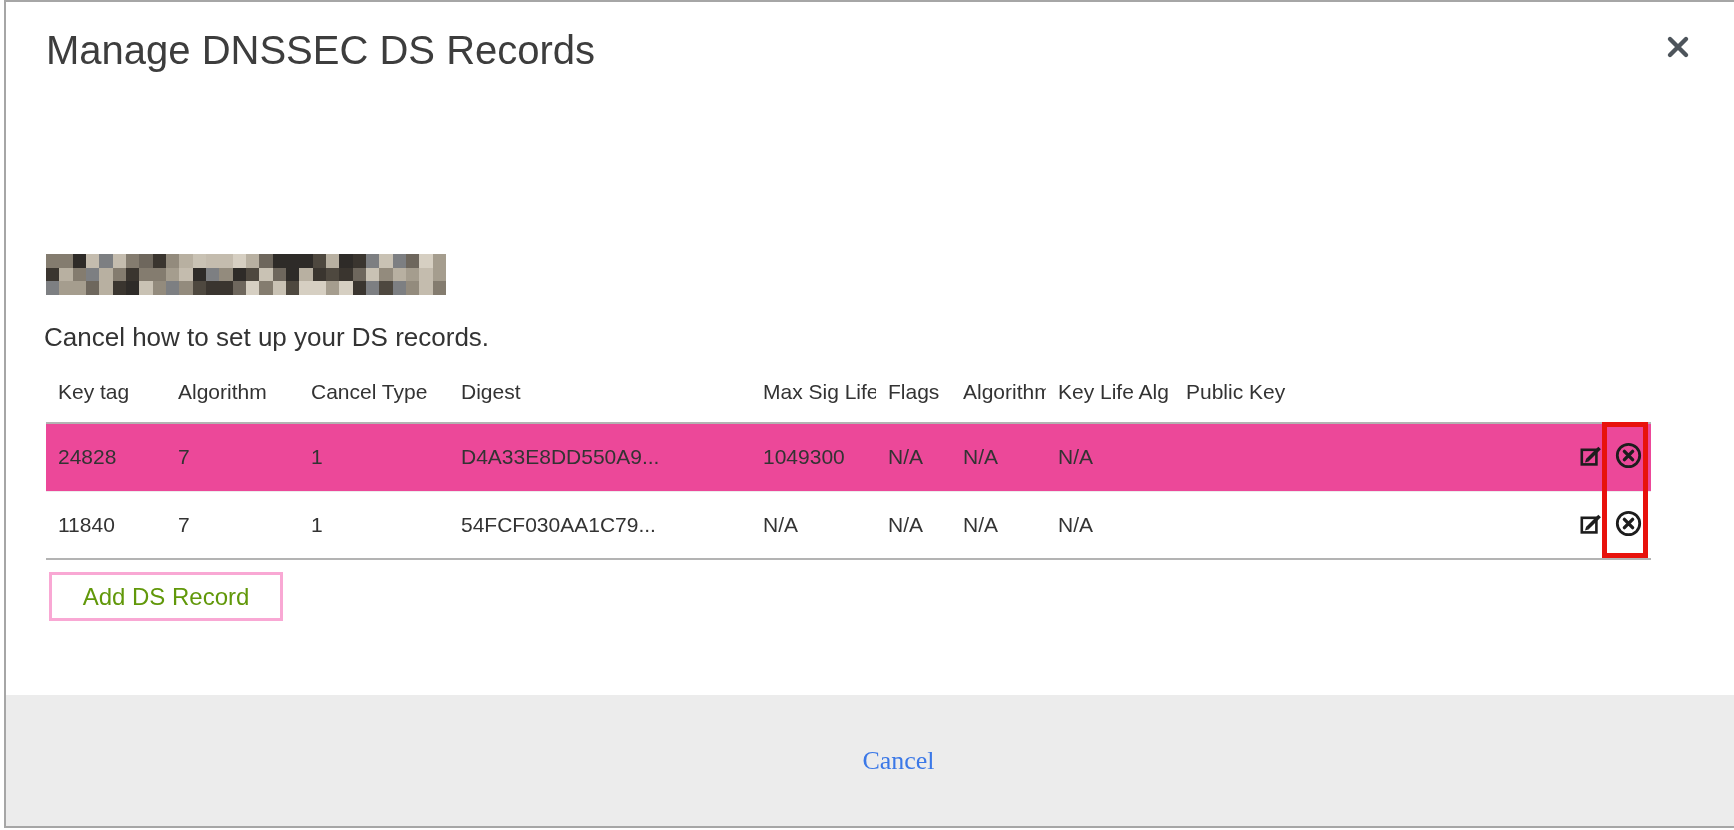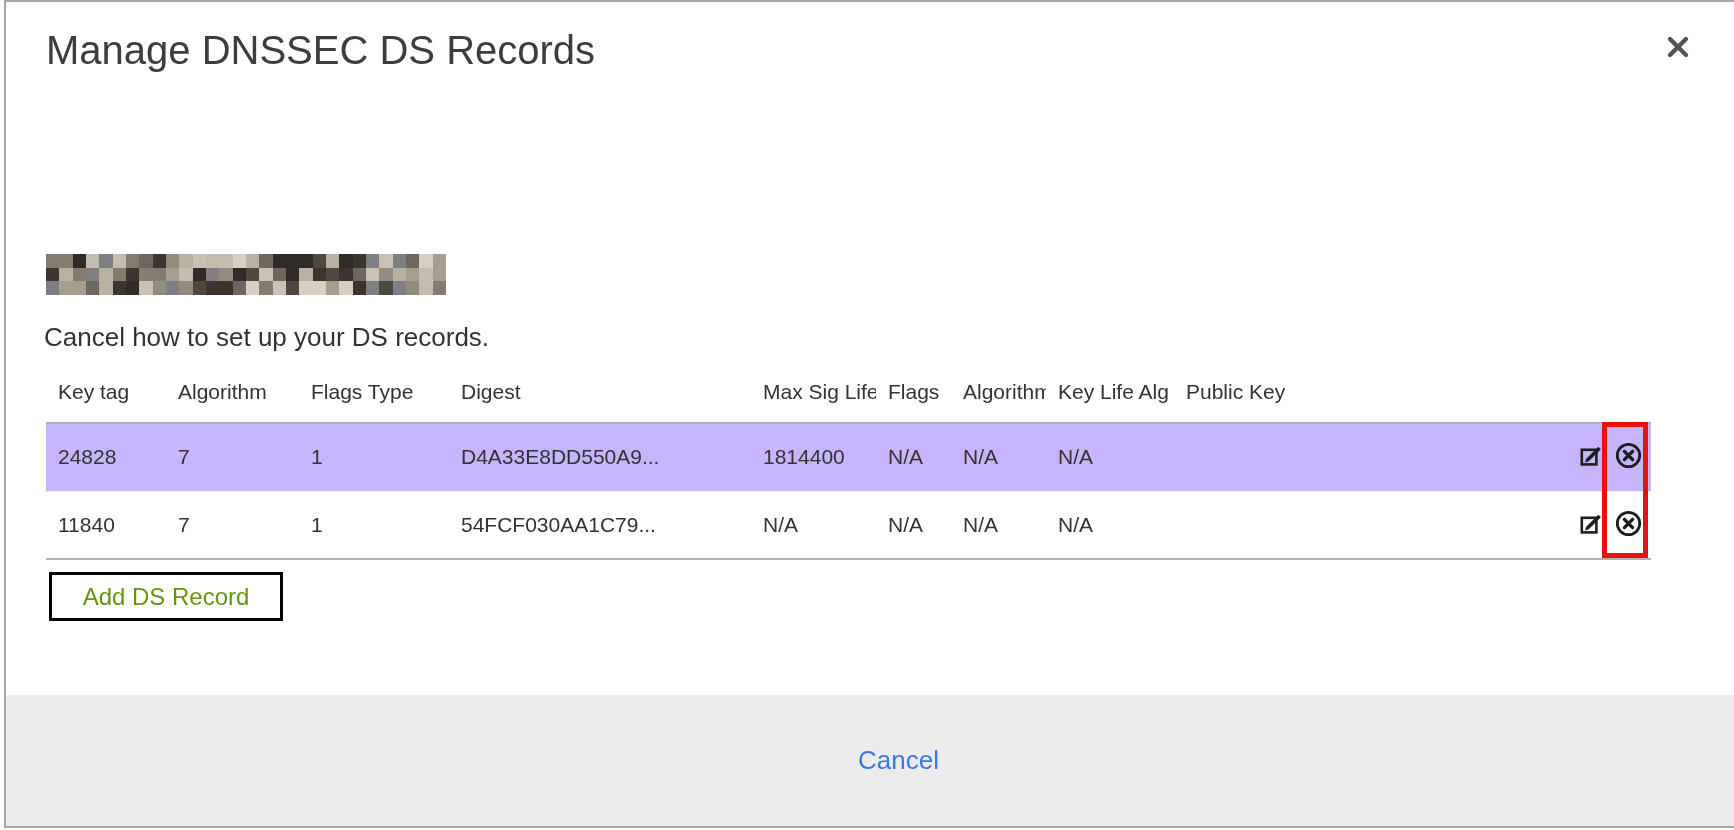--- a/index.html
+++ b/index.html
@@ -34,55 +34,55 @@
   }
 
   .table-wrap { position: absolute; left: 40px; top: 366px; width: 1605px; }
   table { border-collapse: collapse; width: 1605px; table-layout: fixed; font-size: 21px; color: #333; }
   thead th {
     text-align: left; font-weight: 400; font-size: 21px; color: #333;
     padding: 12px 12px 18px 12px; white-space: nowrap; overflow: hidden;
   }
   thead tr { border-bottom: 2px solid #b3b3b3; }
   tbody tr { height: 68px; }
-  tbody tr.alt { background: #c4b5fd; }
+  tbody tr.alt { background: #ec4899; }
   tbody tr + tr { border-top: 1px solid #ececec; }
   tbody tr:last-child { border-bottom: 2px solid #b3b3b3; }
   tbody td { padding: 0 12px; white-space: nowrap; overflow: hidden; }
   td.actions { text-align: right; padding-right: 8px; white-space: nowrap; }
   .icon-btn {
     background: none; border: none; padding: 0; cursor: pointer;
     display: inline-block; vertical-align: middle;
   }
   .icon-btn + .icon-btn { margin-left: 3px; }
 
   .add-btn {
     position: absolute; left: 43px; top: 570px; width: 234px; height: 49px;
-    background: #ffffff; border: 3px solid #000000; color: #61980a;
+    background: #ffffff; border: 3px solid #f9a8d4; color: #61980a;
     font-size: 24px; font-family: inherit; cursor: pointer;
   }
 
   .annotation-box {
     position: absolute; left: 1596px; top: 420px; width: 46px; height: 136px;
     border: 5px solid #e8120c; pointer-events: none; background: transparent;
   }
 
   .footer {
     position: absolute; left: 0; right: 0; bottom: 0; height: 131px;
     background: #ececec; display: flex; align-items: center; justify-content: center;
     gap: 60px; padding-left: 55px;
   }
   .save-btn {
     min-width: 180px; height: 67px; padding: 0 54px;
     background: #5b9604; border: none; border-bottom: 6px solid #4a7a03;
     color: #ffffff; font-size: 26px; font-family: inherit; cursor: pointer;
   }
   .cancel-link {
     background: none; border: none; padding: 0; cursor: pointer;
-    color: #3b78e7; font-size: 26px; font-family: Liberation Sans, sans-serif;
+    color: #3b78e7; font-size: 26px; font-family: Liberation Serif, serif;
   }
 </style>
 </head>
 <body>
 
 <div class="modal">
 
   <h1 class="title">Manage DNSSEC DS Records</h1>
 
   <button class="close-btn" aria-label="Close">
@@ -197,37 +197,37 @@
           <col style="width:75px">
         <col style="width:95px">
           <col style="width:128px">
           <col style="width:233px">
         <col style="width:244px">
       </colgroup>
       <thead>
         <tr>
           <th>Key tag</th>
           <th>Algorithm</th>
-          <th>Flags Type</th>
+          <th>Cancel Type</th>
           <th>Digest</th>
           <th>Max Sig Life</th>
           <th>Flags</th>
           <th>Algorithm</th>
           <th>Key Life Alg</th>
           <th>Public Key</th>
           <th></th>
         </tr>
       </thead>
       <tbody>
         <tr class="alt">
           <td>24828</td>
           <td>7</td>
           <td>1</td>
           <td>D4A33E8DD550A9...</td>
-          <td>1814400</td>
+          <td>1049300</td>
           <td>N/A</td>
           <td>N/A</td>
           <td>N/A</td>
           <td></td>
           <td class="actions">
             <button class="icon-btn" aria-label="Edit DS record">
               <svg width="27" height="27" viewBox="0 0 27 27">
                 <rect x="3.8" y="7.8" width="14.6" height="14.6" fill="none" stroke="#1d1d1d" stroke-width="2.6"></rect>
                 <path d="M9.5 18 L21.6 5.9" stroke="#1d1d1d" stroke-width="3.6"></path>
                 <path d="M7 20.6 L8.2 16.5 L11 19.3 Z" fill="#1d1d1d"></path>

